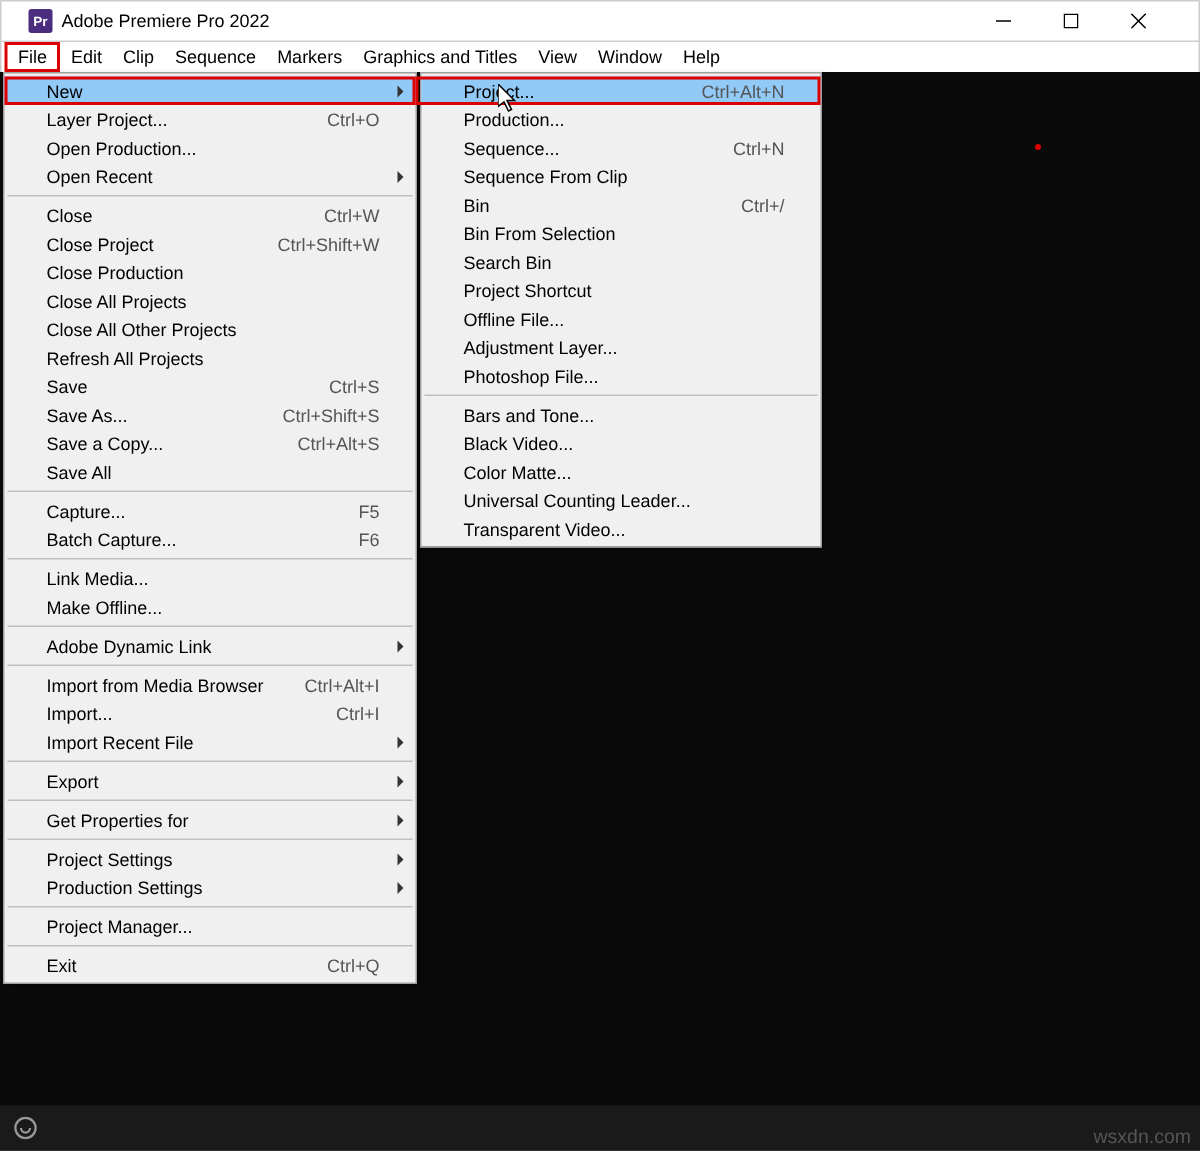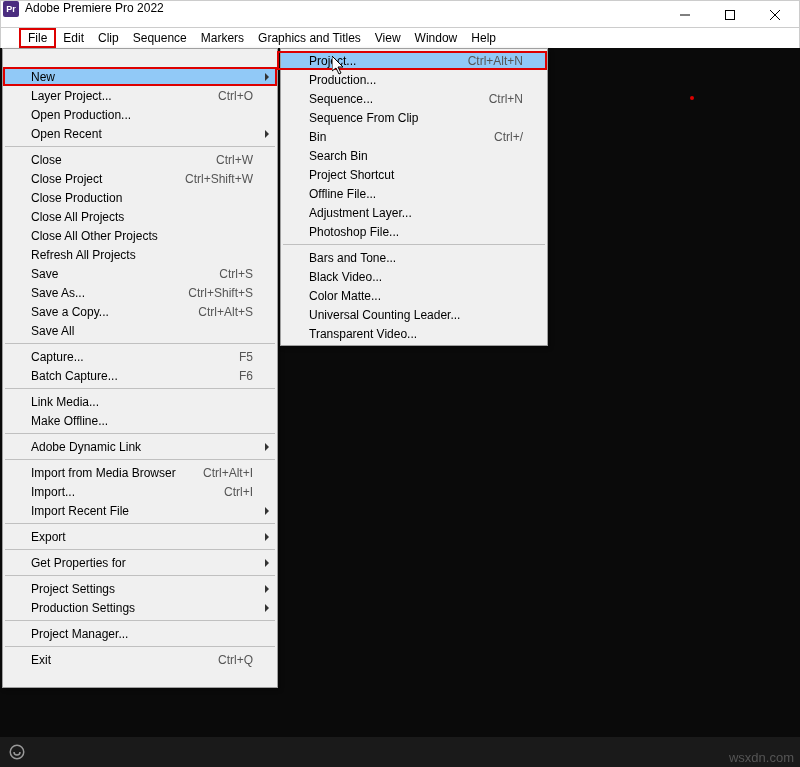--- a/index.html
+++ b/index.html
@@ -1,32 +1,32 @@
 <!DOCTYPE html>
 <html><head>
 <meta charset="utf-8">
 <style>
 * { margin:0; padding:0; box-sizing:border-box; font-family:"Segoe UI",Tahoma,sans-serif; }
 body { width:800px; height:767px; background:#fff; overflow:hidden; position:relative; }
 .app { width:800px; height:767px; background:#0c0c0c; position:relative; }
-.titlebar { height:28px; background:#fff; display:flex; padding:0 2px; border:1px solid #ccc; }
+.titlebar { height:28px; background:#fff; display:flex; align-items:center; padding:0 18px; border:1px solid #ccc; }
 .ticon { width:16px; height:16px; background:#4b2d7f; color:#fff; font-size:9px; font-weight:bold; display:flex; align-items:center; justify-content:center; margin-right:6px; border-radius:2px; }
 .title { font-size:12px; color:#000; flex:1; }
 .winbtns { display:flex; }
 .winbtn { width:45px; height:28px; display:flex; align-items:center; justify-content:center; cursor:pointer; }
-.menubar { height:20px; background:#fff; display:flex; align-items:center; padding:0 18px; font-size:12px; border-left:1px solid #ccc; border-right:1px solid #ccc; }
+.menubar { height:20px; background:#fff; display:flex; align-items:center; padding:0 2px; font-size:12px; border-left:1px solid #ccc; border-right:1px solid #ccc; }
 .mnitem { padding:1px 7px; cursor:pointer; }
 .mnitem.active-file { border:2px solid #d00; }
 .workspace { width:100%; height:calc(100% - 48px - 30px); background:#0a0a0a; position:relative; }
 .reddot { position:absolute; width:4px; height:4px; background:#d00; border-radius:50%; top:48px; left:690px; }
 .statusbar { position:absolute; bottom:0; left:0; width:100%; height:30px; background:#1a1a1a; display:flex; align-items:center; padding:0 8px; }
 .cclogo { width:18px; height:18px; }
 .cclogo svg { fill:#999; }
 .watermark { position:absolute; bottom:2px; right:6px; font-size:13px; color:#555; }
-.dropdown { position:absolute; top:48px; left:2px; width:276px; background:#f0f0f0; border:1px solid #a0a0a0; box-shadow:2px 2px 4px rgba(0,0,0,.3); font-size:12px; padding:18px 0; }
+.dropdown { position:absolute; top:48px; left:2px; width:276px; background:#f0f0f0; border:1px solid #a0a0a0; box-shadow:2px 2px 4px rgba(0,0,0,.3); font-size:12px; padding:2px 0; }
 .ddrow { display:flex; align-items:center; height:19px; padding:0 24px 0 28px; cursor:pointer; position:relative; }
 .ddrow.hl { background:#91c9f7; }
 .ddrow .lbl { flex:1; }
 .ddrow .sc { color:#555; }
 .ddrow.sub::after { content:""; position:absolute; right:8px; top:50%; transform:translateY(-50%); border-left:4px solid #333; border-top:4px solid transparent; border-bottom:4px solid transparent; }
 .ddsep { height:1px; background:#c0c0c0; margin:3px 2px; }
 .newhl-badge { position:absolute; top:0; left:0; width:100%; height:19px; border:2px solid #d00; box-sizing:border-box; pointer-events:none; }
 .submenu { position:absolute; top:48px; left:280px; width:268px; background:#f0f0f0; border:1px solid #a0a0a0; box-shadow:2px 2px 4px rgba(0,0,0,.3); font-size:12px; padding:2px 0; }
 .subhl-badge { position:absolute; top:0; left:-4px; width:calc(100% + 4px); height:19px; border:2px solid #d00; box-sizing:border-box; pointer-events:none; }
 .cursor { position:absolute; top:56px; left:332px; z-index:50; }
@@ -206,20 +206,23 @@
         <span class="sc">Ctrl+N</span>
       </div>
       <div class="ddrow">
         <span class="lbl">Sequence From Clip</span>
       </div>
       <div class="ddrow">
         <span class="lbl">Bin</span>
         <span class="sc">Ctrl+/</span>
       </div>
       <div class="ddrow">
+        <span class="lbl">Bin From Selection</span>
+      </div>
+      <div class="ddrow">
         <span class="lbl">Search Bin</span>
       </div>
       <div class="ddrow">
         <span class="lbl">Project Shortcut</span>
       </div>
       <div class="ddrow">
         <span class="lbl">Offline File...</span>
       </div>
       <div class="ddrow">
         <span class="lbl">Adjustment Layer...</span>

